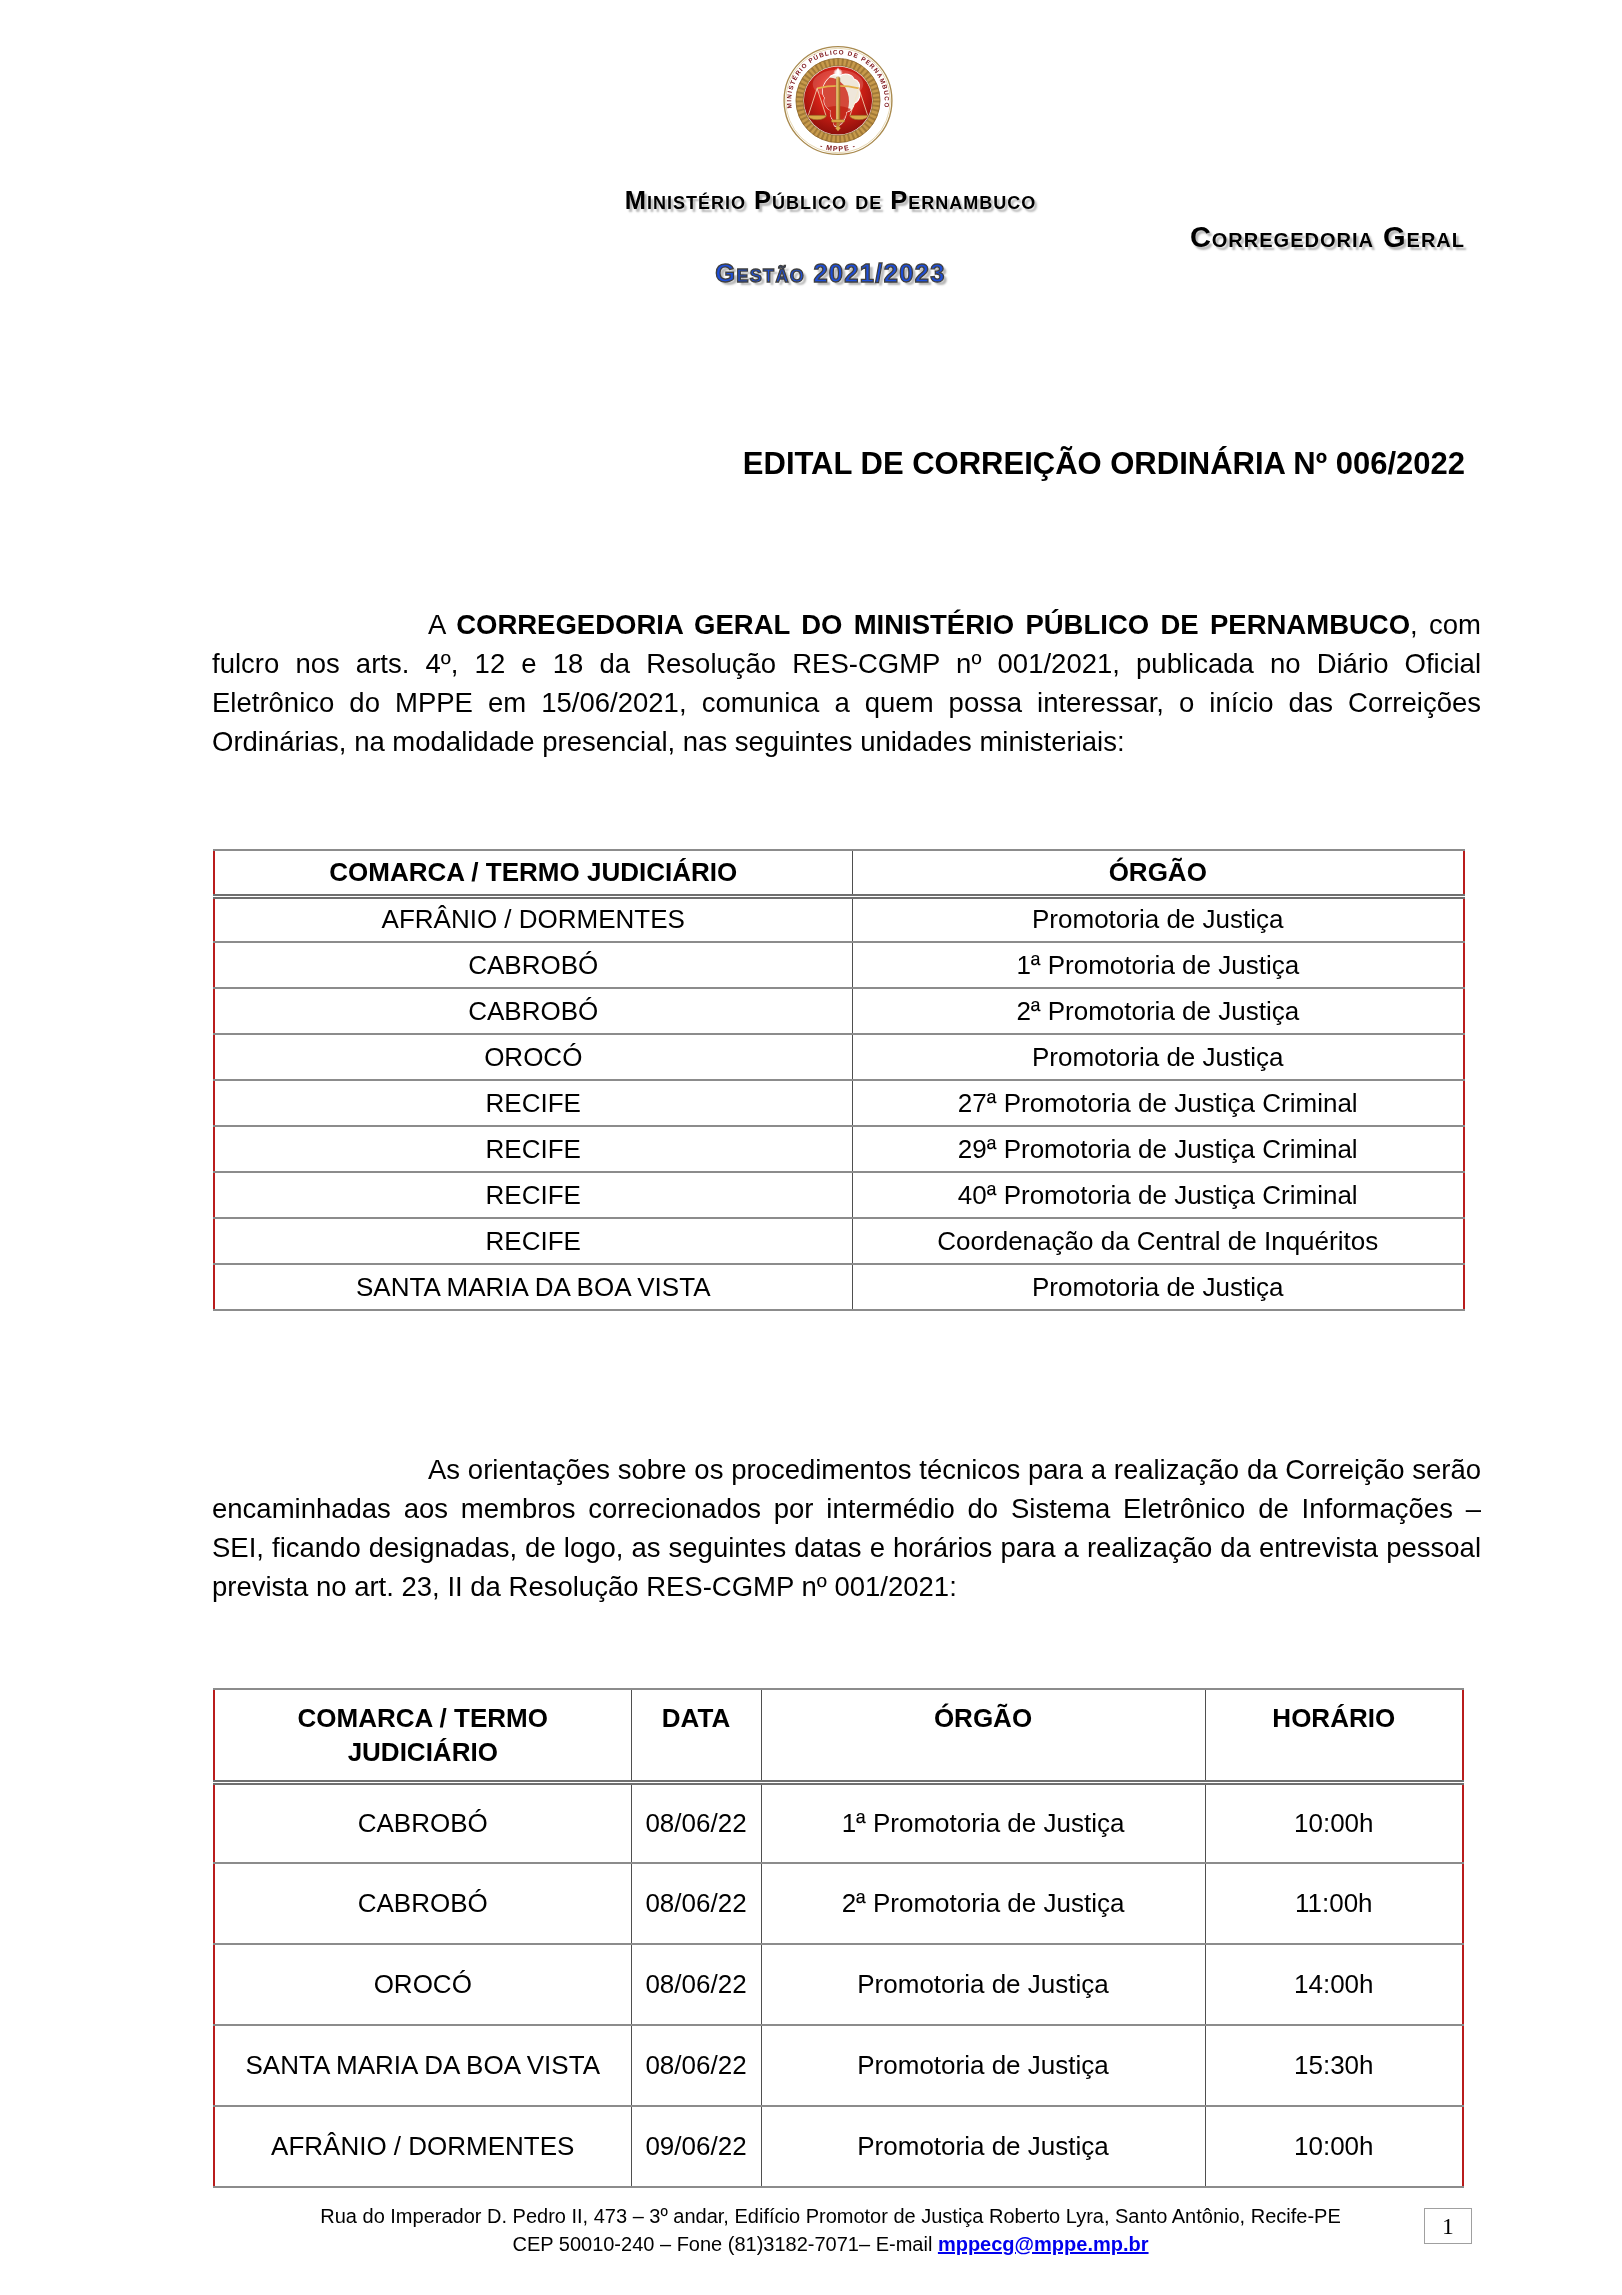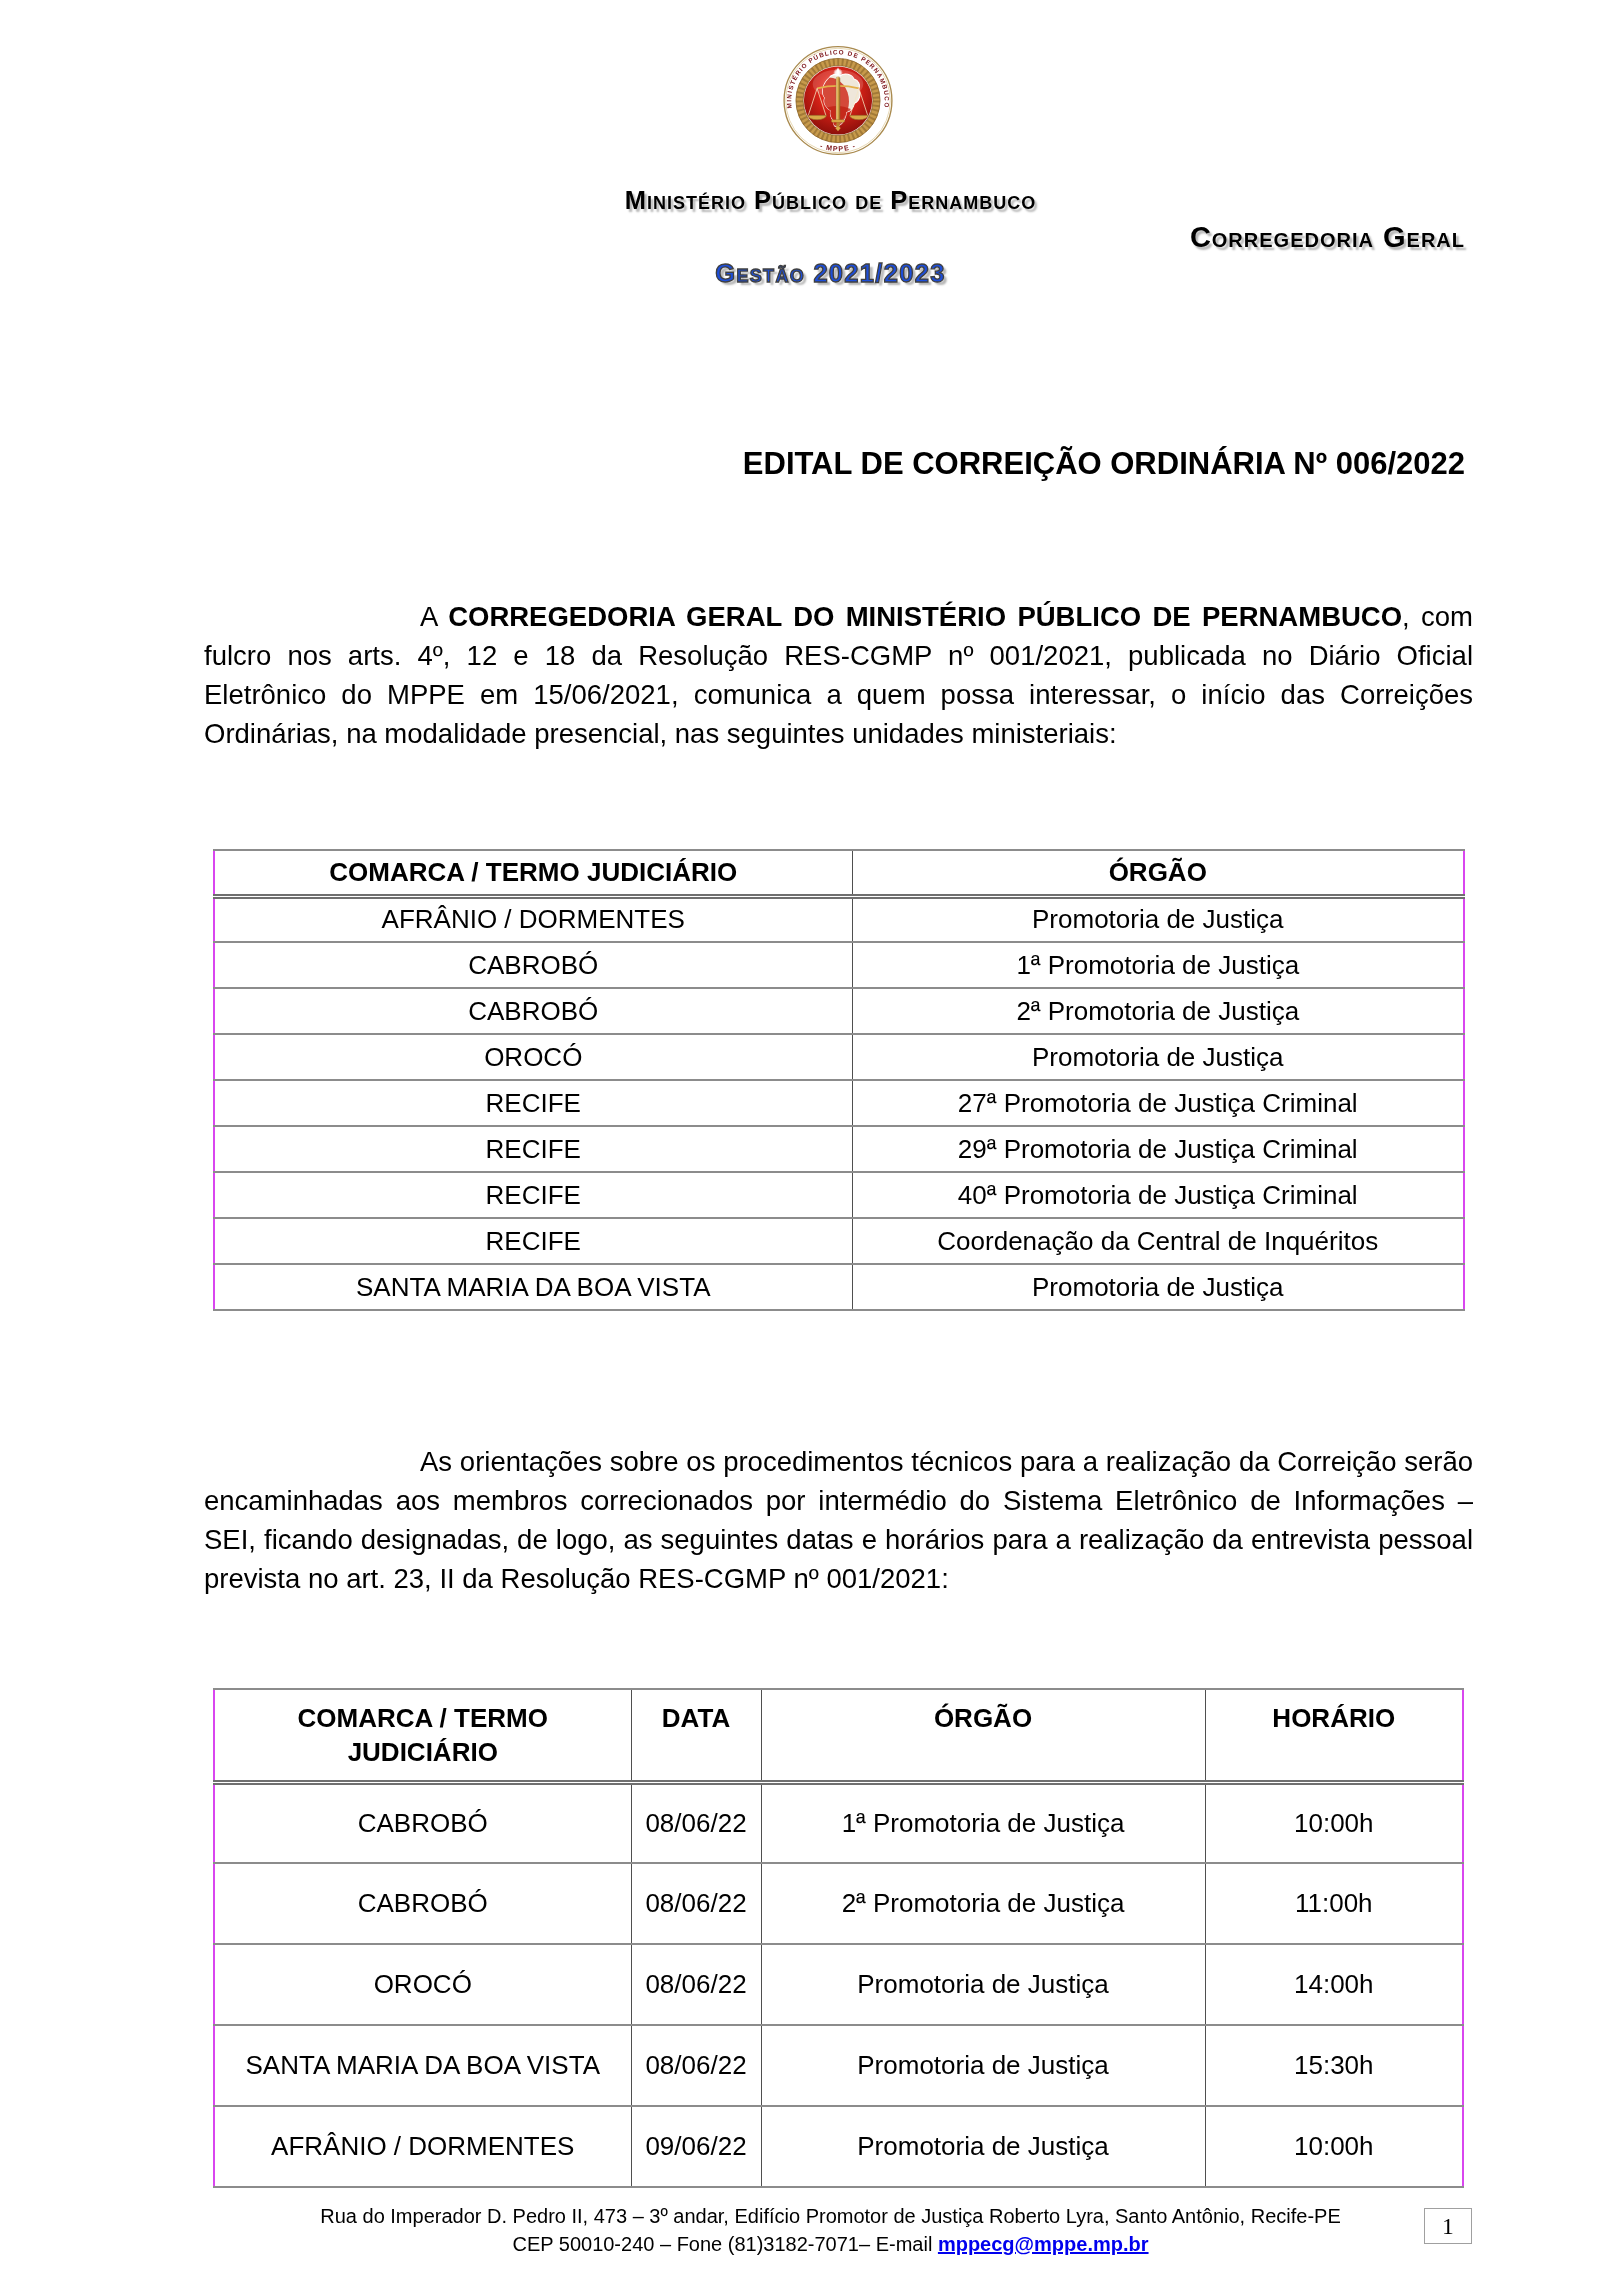--- a/index.html
+++ b/index.html
@@ -31,32 +31,32 @@
   }
 
   
   .doc-title{
     left:196px;top:445px;width:1269px;margin:0;text-align:right;
     font-size:31px;line-height:37px;font-weight:700;
   }
 
   
   .para{
-    width:1269px;left:196px;margin:8px;
+    width:1269px;left:196px;margin:16px;
     font-size:27.5px;line-height:39px;text-align:justify;text-indent:216px;
     text-justify:inter-word;
   }
   .para1{top:589px;}
   .para2{top:1434px;}
 
   
   table.tbl{
     border-collapse:collapse;table-layout:fixed;left:213px;width:1250px;
     font-size:26px;background:#fff;
-    border:2px solid #d946ef;
+    border:2px solid #b91c1c;
   }
   .tbl th,.tbl td{
     border-left:1.6px solid #4f4f4f;border-right:1.6px solid #4f4f4f;
     border-top:2.6px solid #8c8c8c;border-bottom:2.6px solid #8c8c8c;
     text-align:center;vertical-align:middle;padding:2.6px 6.5px;
     overflow:hidden;font-weight:400;
   }
   .tbl th{font-weight:700;}
   .tbl-units{top:849px;}
   .tbl-units thead tr{height:46px;}

